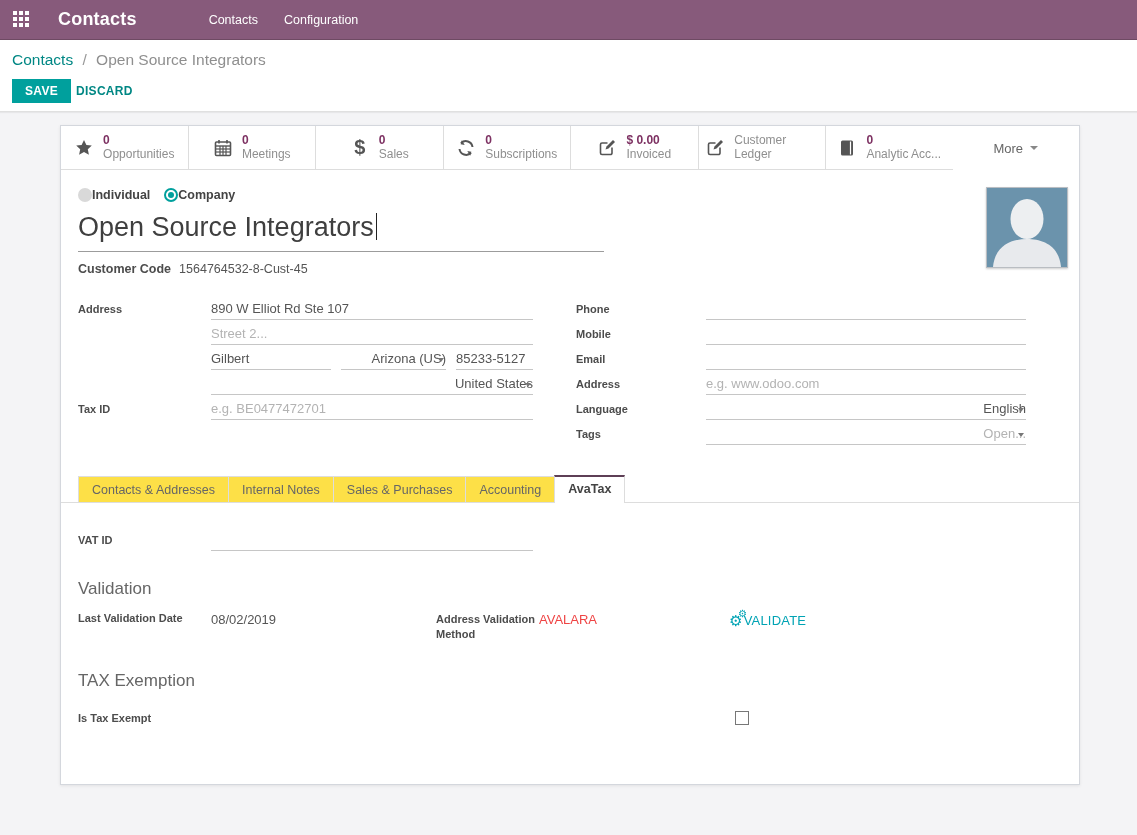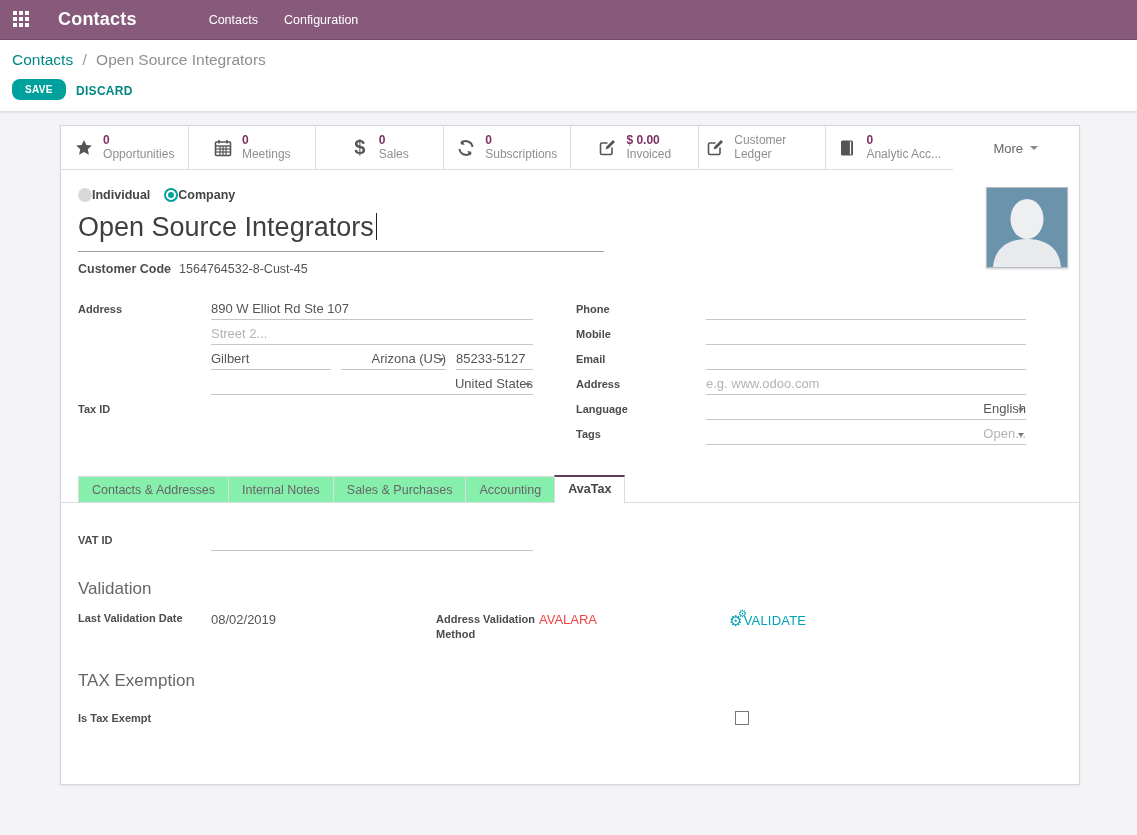--- a/index.html
+++ b/index.html
@@ -27,21 +27,21 @@
   .control-panel {
     position:absolute; left:0; top:40px; width:1137px; height:72px;
     background:#fff; border-bottom:1px solid #e0e0e0; box-shadow:0 1px 1px rgba(0,0,0,.05);padding-left:12px;
   }
   .breadcrumb { position:absolute; left:12px; top:11px; font-size:15.5px; }
   .crumb-link { color:#008784; cursor:pointer; }
   .crumb-sep { color:#999; margin:0 5px; }
   .crumb-current { color:#8f8f8f; }
   .btn-save {
     position:absolute; left:12px; top:39px; background:#00A09D; color:#fff;
-    font-size:10px; font-weight:bold; border:none; padding:5px 13px; border-radius:8px;
+    font-size:12px; font-weight:bold; border:none; padding:5px 13px; border-radius:0;
     cursor:pointer; letter-spacing:.3px;
   }
   .btn-discard {
     position:absolute; left:74px; top:39px; background:none; border:none;
     color:#008784; font-size:12px; font-weight:bold; padding:5px 2px; cursor:pointer; letter-spacing:.3px;
   }
 
   
   .sheet {
     position:absolute; left:60px; top:125px; width:1020px; height:660px;
@@ -95,21 +95,21 @@
   .ph { color:#b3b3b3; }
   .dd { cursor:pointer;text-align:right; }
   .dd .caret { position:absolute; right:2px; top:9px; border-top-color:#777;
     border-left-width:3.5px; border-right-width:3.5px; }
   .pad-l { padding-left:12px; }
 
   
   .tabs { position:absolute; left:0; right:0; top:350px; height:27px;
     border-bottom:1px solid #ddd; padding-left:17px; display:flex; align-items:flex-end; }
   .tab {
-    font-size:12.5px; color:#666; background:#86efac; border:1px solid #ddd; border-bottom:none;
+    font-size:12.5px; color:#666; background:#fde047; border:1px solid #ddd; border-bottom:none;
     padding:6px 13px 6px 13px; cursor:pointer; height:26px; white-space:nowrap;
   }
   .tab + .tab { margin-left:-1px; }
   .tab.active {
     background:#fff; color:#444; font-weight:bold; height:28px; margin-bottom:-1px;
     border-top:2px solid #5e3f56; padding-top:5px; padding-bottom:7px;
   }
 
   
   .section-title { position:absolute; font-size:17px; color:#666; font-weight:normal; }
@@ -274,20 +274,21 @@
   </div>
 
   <div class="lbl" style="left:17px; top:177px;">Address</div>
   <div class="field" style="left:150px; top:173px; width:322px;"><span>890 W Elliot Rd Ste 107</span></div>
   <div class="field" style="left:150px; top:198px; width:322px;"><span class="ph">Street 2...</span></div>
   <div class="field" style="left:150px; top:223px; width:120px;"><span>Gilbert</span></div>
   <div class="field dd" style="left:280px; top:223px; width:105px;"><span>Arizona (US)</span><span class="caret"></span></div>
   <div class="field" style="left:395px; top:223px; width:77px;"><span>85233-5127</span></div>
   <div class="field dd" style="left:150px; top:248px; width:322px;"><span>United States</span><span class="caret"></span></div>
   <div class="lbl" style="left:17px; top:277px;">Tax ID</div>
+  <div class="field" style="left:150px; top:273px; width:322px;"><span class="ph">e.g. BE0477472701</span></div>
 
   <div class="lbl" style="left:515px; top:177px;">Phone</div>
   <div class="field" style="left:645px; top:173px; width:320px;"><span></span></div>
   <div class="lbl" style="left:515px; top:202px;">Mobile</div>
   <div class="field" style="left:645px; top:198px; width:320px;"><span></span></div>
   <div class="lbl" style="left:515px; top:227px;">Email</div>
   <div class="field" style="left:645px; top:223px; width:320px;"><span></span></div>
   <div class="lbl" style="left:515px; top:252px;">Address</div>
   <div class="field" style="left:645px; top:248px; width:320px;"><span class="ph">e.g. www.odoo.com</span></div>
   <div class="lbl" style="left:515px; top:277px;">Language</div>

